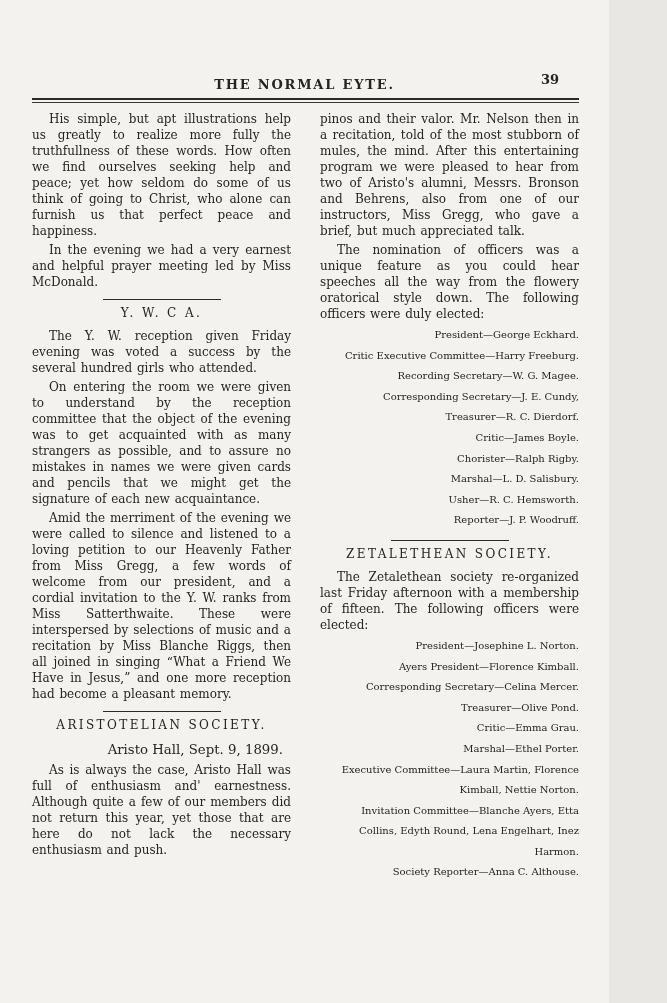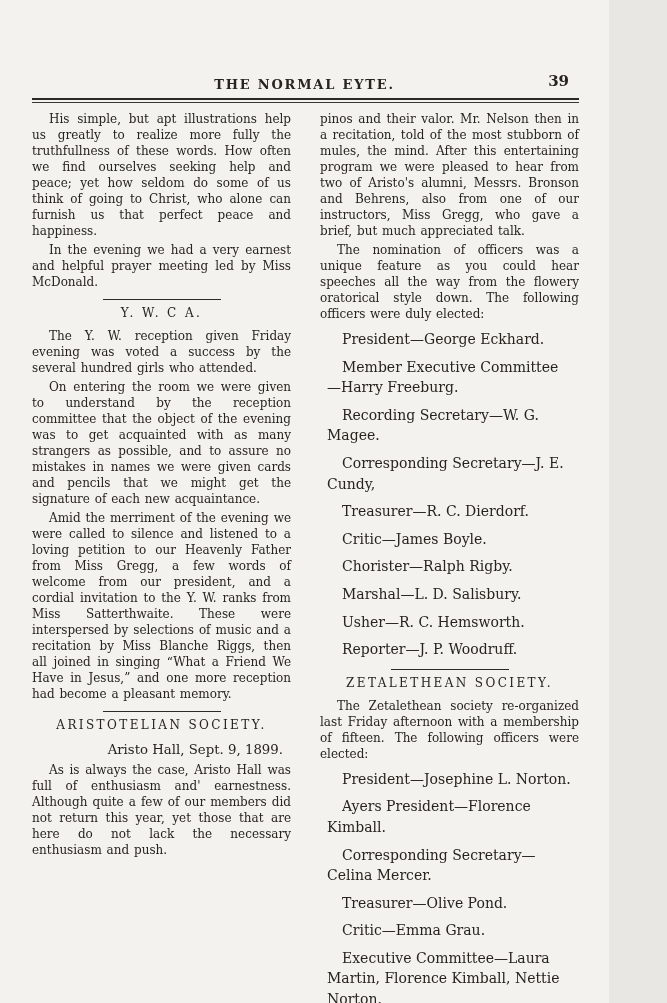--- a/index.html
+++ b/index.html
@@ -25,23 +25,23 @@
     height:20px;
   }
   .journal-title {
     font-weight:bold;
     font-size:13px;
     letter-spacing:1.8px;
     white-space:nowrap;
   }
   .page-number {
     position:absolute;
-    right:40px;
+    right:50px;
     top:72px;
-    font-size:15px;
+    font-size:13px;
     font-weight:bold;
   }
   .double-rule {
     margin:4px 30px 0 32px;
     height:2px;
     border-top:2px solid #2c2a25;
     border-bottom:1px solid #3a3832;
   }
   .columns {
     display:flex;
@@ -52,25 +52,25 @@
   .para {
     margin:0 0 3px;
     font-size:12px;
     line-height:16px;
     text-align:justify;
     text-indent:17px;
     word-spacing:1px;
   }
   .para.flush { text-indent:0; }
   .officer {
-    margin:7px;
-    font-size:14px;
+    margin:0;
+    font-size:10px;
     line-height:20.6px;
     text-indent:15px;
-    text-align:left;
+    text-align:right;
   }
   .sec-heading {
     margin:3px 0 8px;
     font-size:12px;
     font-weight:normal;
     letter-spacing:2.4px;
     text-align:center;
     white-space:nowrap;
   }
   .sec-rule {
@@ -106,35 +106,36 @@
         <p class="para">Amid the merriment of the evening we were called to silence and listened to a loving petition to our Heavenly Father from Miss Gregg, a few words of welcome from our president, and a cordial invitation to the Y. W. ranks from Miss Satterthwaite.  These were interspersed by selections of music and a recitation by Miss Blanche Riggs, then all joined in singing “What a Friend We Have in Jesus,” and one more reception had become a pleasant memory.</p>
         <div class="sec-rule"></div>
         <h2 class="sec-heading">ARISTOTELIAN SOCIETY.</h2>
         <p class="dateline">Aristo Hall, Sept. 9, 1899.</p>
         <p class="para">As is always the case, Aristo Hall was full of enthusiasm and' earnestness.  Although quite a few of our members did not return this year, yet those that are here do not lack the necessary enthusiasm and push.</p>
       </div>
     <div class="col">
         <p class="para flush">pinos and their valor.  Mr. Nelson then in a recitation, told of the most stubborn of mules, the mind.  After this entertaining program we were pleased to hear from two of Aristo's alumni, Messrs. Bronson and Behrens, also from one of our instructors, Miss Gregg, who gave a brief, but much appreciated talk.</p>
         <p class="para">The nomination of officers was a unique feature as you could hear speeches all the way from the flowery oratorical style down.  The following officers were duly elected:</p>
         <p class="officer">President—George Eckhard.</p>
-        <p class="officer">Member Executive Committee—Harry Freeburg.</p>
+        <p class="officer">Critic Executive Committee—Harry Freeburg.</p>
         <p class="officer">Recording Secretary—W. G. Magee.</p>
         <p class="officer">Corresponding Secretary—J. E. Cundy,</p>
         <p class="officer">Treasurer—R. C. Dierdorf.</p>
         <p class="officer">Critic—James Boyle.</p>
         <p class="officer">Chorister—Ralph Rigby.</p>
         <p class="officer">Marshal—L. D. Salisbury.</p>
         <p class="officer">Usher—R. C. Hemsworth.</p>
         <p class="officer">Reporter—J. P. Woodruff.</p>
         <div class="sec-rule"></div>
         <h2 class="sec-heading">ZETALETHEAN SOCIETY.</h2>
         <p class="para">The Zetalethean society re-organized last Friday afternoon with a membership of fifteen. The following officers were elected:</p>
         <p class="officer">President—Josephine L. Norton.</p>
         <p class="officer">Ayers President—Florence Kimball.</p>
         <p class="officer">Corresponding Secretary—Celina Mercer.</p>
         <p class="officer">Treasurer—Olive Pond.</p>
         <p class="officer">Critic—Emma Grau.</p>
+        <p class="officer">Marshal—Ethel Porter.</p>
         <p class="officer">Executive Committee—Laura Martin, Florence Kimball, Nettie Norton.</p>
         <p class="officer">Invitation Committee—Blanche Ayers, Etta Collins, Edyth Round,  Lena Engelhart, Inez Harmon.</p>
         <p class="officer">Society Reporter—Anna C. Althouse.</p>
       </div>
   </div>
 </div>
 
 </body></html>

